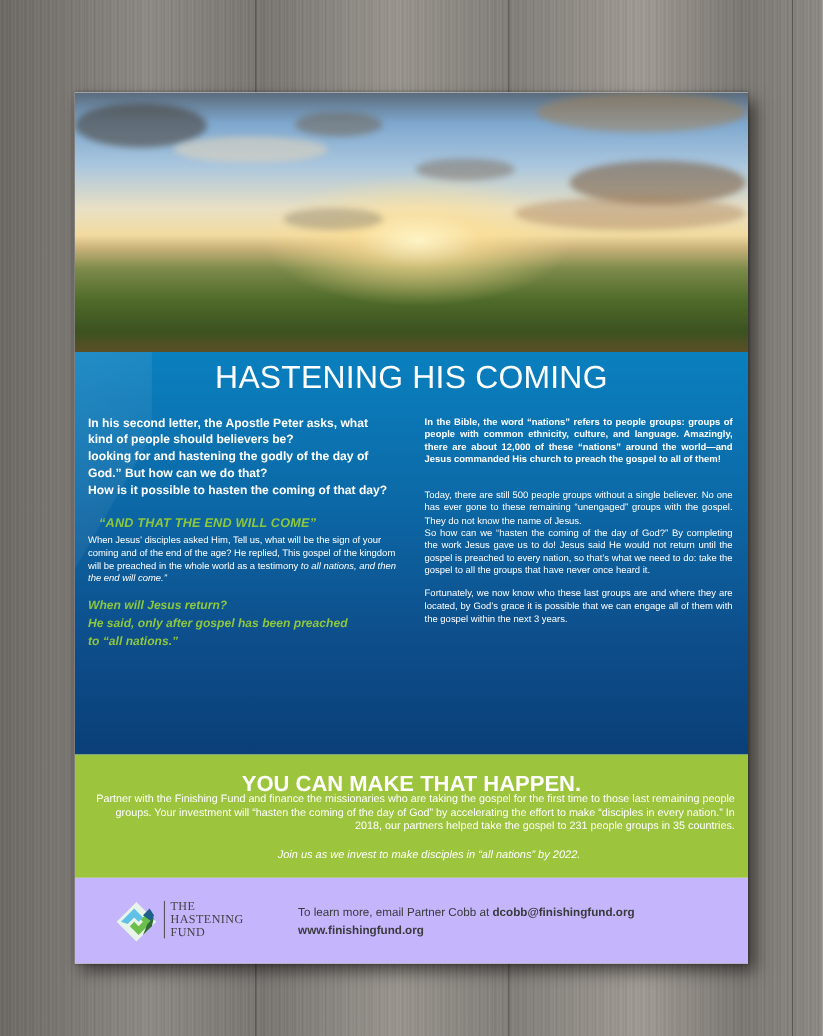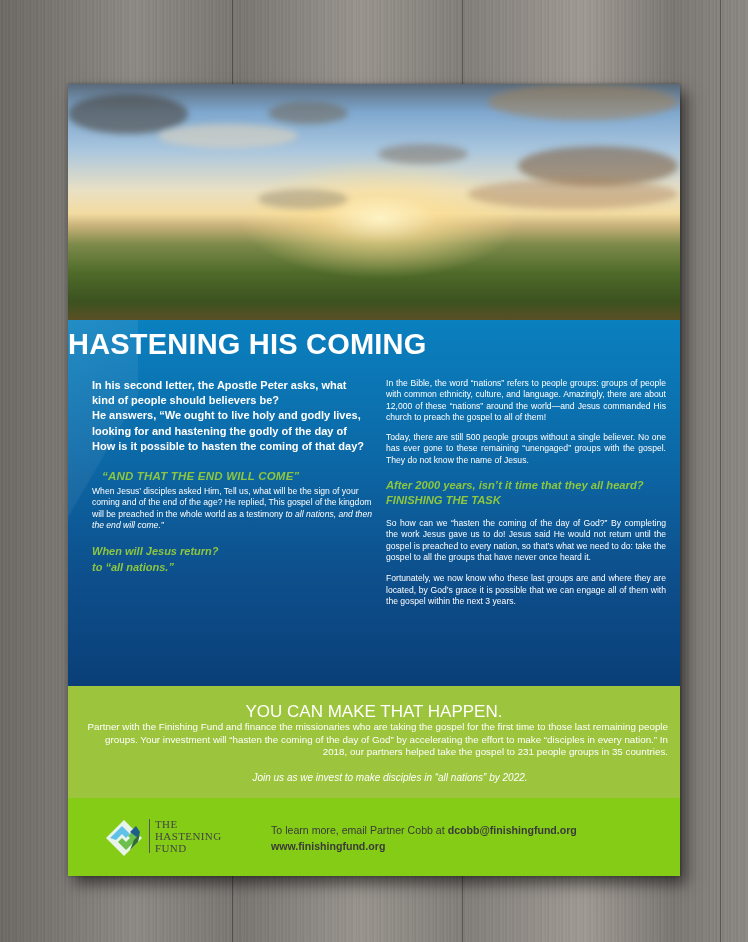--- a/index.html
+++ b/index.html
@@ -27,47 +27,47 @@
   .content {
     position: absolute; left: 0; top: 236px; width: 612px; height: 366px;
     background: linear-gradient(180deg, #0a80bf 0%, #0c6aa8 35%, #0d4f8c 70%, #0a3f78 100%);
     color: #fff;
   }
   .content::before {
     content: ""; position: absolute; left: 0; top: 0; width: 70px; height: 366px;
     background: linear-gradient(120deg, rgba(255,255,255,0.10) 0%, rgba(255,255,255,0.06) 40%, rgba(255,255,255,0) 41%);
   }
   .title {
-    position: absolute; left: 0; top: 8px; width: 612px; 
-    font-weight: bold; font-size: 29px; letter-spacing: 0.2px; color: #fff;
+    position: absolute; left: 0; top: 8px; width: 612px; text-align: center;
+    font-weight: normal; font-size: 29px; letter-spacing: 0.2px; color: #fff;
   }
   .col { position: absolute; }
-  .col-left { left: 24px; top: 58px; width: 290px; }
+  .col-left { left: 12px; top: 58px; width: 290px; }
   .col-right { left: 318px; top: 58px; width: 280px; }
   .intro { font-weight: bold; font-size: 11px; line-height: 15.2px; margin: 0; }
   .intro span { display: block; }
   .green-head { color: #8dc63f; font-weight: bold; font-style: italic; margin: 0; }
   .h-quote { font-size: 11.5px; margin: 16px 0 4px 10px; letter-spacing: 0.2px; }
   .body-sm { font-size: 8.6px; line-height: 11.3px; margin: 0; }
   .body-sm.j { text-align: justify; }
   .body-sm em { font-style: italic; }
   .q2 { font-size: 11px; line-height: 16px; margin-top: 12px; }
   .q2 span { display: block; }
-  .r-p1 { margin: 0 0 9px 0; }
+  .r-p1 { margin: 0 0 22px 0; font-weight: bold; }
   .r-head { font-size: 11.2px; line-height: 15px; margin: 12px 0 10px 0; }
   .r-head span { display: block; }
   .r-p3 { margin: 0 0 10px 0; }
   .cta {
     position: absolute; left: 0; top: 602px; width: 612px; height: 112px;
     background: #9dc43d; color: #fff; text-align: center;
   }
-  .cta-head { position: absolute; top: 16px; left: 0; width: 612px; font-weight: normal; font-size: 17px; }
+  .cta-head { position: absolute; top: 16px; left: 0; width: 612px; font-weight: bold; font-size: 20px; }
   .cta-body { position: absolute; top: 35px; left: 12px; width: 588px; font-size: 9.8px; line-height: 12.6px; margin: 0; text-align: right; }
   .cta-join { position: absolute; top: 86px; left: 0; width: 644px; font-style: italic; font-size: 10px; }
-  .footer { position: absolute; left: 0; top: 714px; width: 612px; height: 78px; background: #84cc16; }
+  .footer { position: absolute; left: 0; top: 714px; width: 612px; height: 78px; background: #c4b5fd; }
   .logo { position: absolute; left: 36px; top: 20px; width: 40px; height: 40px; }
   .logo-divider { position: absolute; left: 81px; top: 21px; width: 1px; height: 34px; background: #555; }
   .logo-text { position: absolute; left: 87px; top: 20px; font-family: "Liberation Serif", "DejaVu Serif", serif; font-size: 11px; line-height: 12px; color: #444; letter-spacing: 0.4px; }
   .logo-text span { display: block; }
   .contact { position: absolute; left: 203px; top: 24px; font-size: 10.6px; line-height: 16px; color: #3a3a3a; }
   .contact b { font-weight: bold; }
   .contact .url { display: block; font-weight: bold; }
 </style>
 </head>
 <body>
@@ -89,39 +89,36 @@
     <div class="cloud" style="left:190px;top:105px;width:90px;height:20px;background:rgba(140,130,110,0.45)"></div>
   </div>
 
   <div class="content">
     <div class="title">HASTENING HIS COMING</div>
 
     <div class="col col-left">
       <p class="intro">
         <span>In his second letter, the Apostle Peter asks, what</span>
         <span>kind of people should believers be?</span>
-        <span>He answers, “We ought to live holy and godly lives,</span>
         <span>looking for and hastening the godly of the day of</span>
+        <span>God.” But how can we do that?</span>
         <span>How is it possible to hasten the coming of that day?</span>
       </p>
       <p class="green-head h-quote">“AND THAT THE END WILL COME”</p>
       <p class="body-sm"><span>When Jesus’ disciples asked Him, Tell us, what will be the sign of your coming and of the end of the age? He replied, This gospel of the kingdom will be preached in the whole world as a testimony </span><em>to all nations, and then the end will come.”</em></p>
       <p class="green-head q2">
         <span>When will Jesus return?</span>
+        <span>He said, only after gospel has been preached</span>
         <span>to “all nations.”</span>
       </p>
     </div>
 
     <div class="col col-right">
       <p class="body-sm j r-p1">In the Bible, the word “nations” refers to people groups: groups of people with common ethnicity, culture, and language. Amazingly, there are about 12,000 of these “nations” around the world—and Jesus commanded His church to preach the gospel to all of them!</p>
       <p class="body-sm j">Today, there are still 500 people groups without a single believer. No one has ever gone to these remaining “unengaged” groups with the gospel. They do not know the name of Jesus.</p>
-      <p class="green-head r-head">
-        <span>After 2000 years, isn’t it time that they all heard?</span>
-        <span>FINISHING THE TASK</span>
-      </p>
       <p class="body-sm j r-p3">So how can we “hasten the coming of the day of God?” By completing the work Jesus gave us to do! Jesus said He would not return until the gospel is preached to every nation, so that’s what we need to do: take the gospel to all the groups that have never once heard it.</p>
       <p class="body-sm j">Fortunately, we now know who these last groups are and where they are located, by God’s grace it is possible that we can engage all of them with the gospel within the next 3 years.</p>
     </div>
   </div>
 
   <div class="cta">
     <div class="cta-head">YOU CAN MAKE THAT HAPPEN.</div>
     <p class="cta-body">Partner with the Finishing Fund and finance the missionaries who are taking the gospel for the first time to those last remaining people groups. Your investment will “hasten the coming of the day of God” by accelerating the effort to make “disciples in every nation.”  In 2018, our partners helped take the gospel to 231 people groups in 35 countries.</p>
     <div class="cta-join">Join us as we invest to make disciples in “all nations” by 2022.</div>
   </div>

